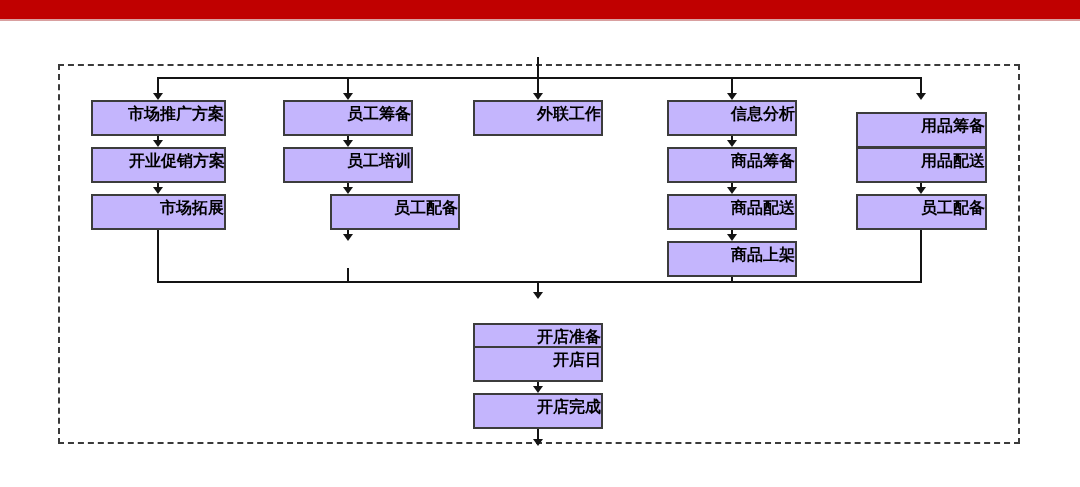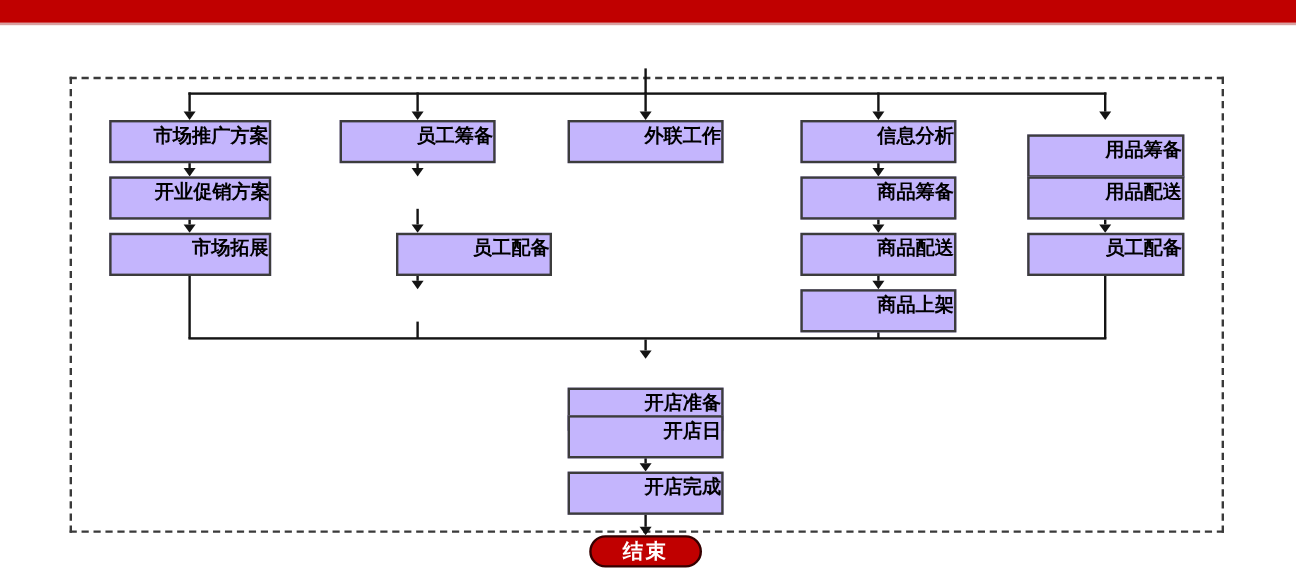--- a/index.html
+++ b/index.html
@@ -57,20 +57,21 @@
   <div class="ah" style="left:153px;top:140px;"></div>
   <div class="node" style="left:91px;top:147px;width:135px;padding-left:36px;">开业促销方案</div>
   <div class="vl" style="left:157px;top:174px;height:13px;"></div>
   <div class="ah" style="left:153px;top:187px;"></div>
   <div class="node" style="left:91px;top:194px;width:135px;">市场拓展</div>
   <div class="vl" style="left:157px;top:221px;height:61px;"></div>
 
   <div class="node" style="left:283px;top:100px;width:130px;">员工筹备</div>
   <div class="vl" style="left:347px;top:127px;height:13px;"></div>
   <div class="ah" style="left:343px;top:140px;"></div>
+  <div class="node" style="left:283px;top:147px;width:130px;">员工培训</div>
   <div class="vl" style="left:347px;top:174px;height:13px;"></div>
   <div class="ah" style="left:343px;top:187px;"></div>
   <div class="node" style="left:283px;top:194px;width:130px;margin-left:47px;">员工配备</div>
   <div class="vl" style="left:347px;top:221px;height:13px;"></div>
   <div class="ah" style="left:343px;top:234px;"></div>
   <div class="vl" style="left:347px;top:268px;height:14px;"></div>
 
   <div class="node" style="left:667px;top:100px;width:130px;">信息分析</div>
 
   <div class="node" style="left:473px;top:100px;width:130px;">外联工作</div>
@@ -101,15 +102,14 @@
   <div class="node" style="left:473px;top:299px;width:130px;margin-top:24px;">开店准备</div>
   <div class="vl" style="left:537px;top:326px;height:13px;"></div>
   <div class="ah" style="left:533px;top:339px;"></div>
   <div class="node" style="left:473px;top:346px;width:130px;">开店日</div>
   <div class="vl" style="left:537px;top:373px;height:13px;"></div>
   <div class="ah" style="left:533px;top:386px;"></div>
   <div class="node" style="left:473px;top:393px;width:130px;">开店完成</div>
   <div class="vl" style="left:537px;top:420px;height:19px;"></div>
   <div class="ah" style="left:533px;top:439px;"></div>
 
-  <div class="terminal" style="left:491px;top:446px;">结束</div>
 
 </div>
 
 </body></html>

